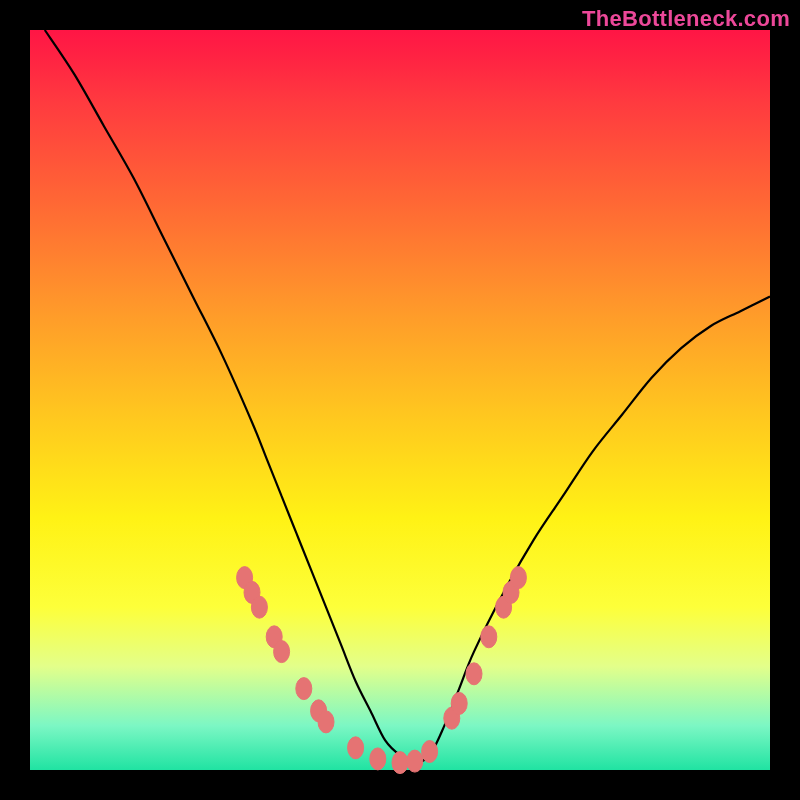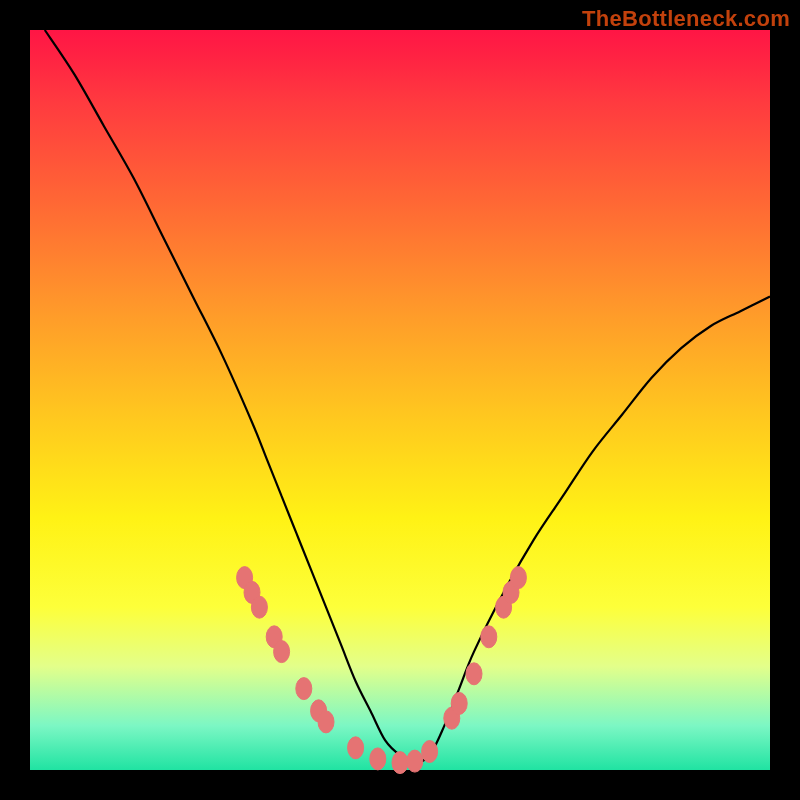--- a/index.html
+++ b/index.html
@@ -32,21 +32,21 @@
       #fff215 66%,
       #fdff3a 78%,
       #e3ff8a 86%,
       #7cf7c4 94%,
       #20e3a2 100%);
   }
   .watermark {
     position: absolute;
     top: 6px;
     right: 10px;
-    color: #c2410c;
+    color: #ec4899;
     font-size: 22px;
     font-weight: 600;
     letter-spacing: 0.3px;
     user-select: none;
   }
   svg.curve {
     position: absolute;
     left: 0;
     top: 0;
     width: 740px;

